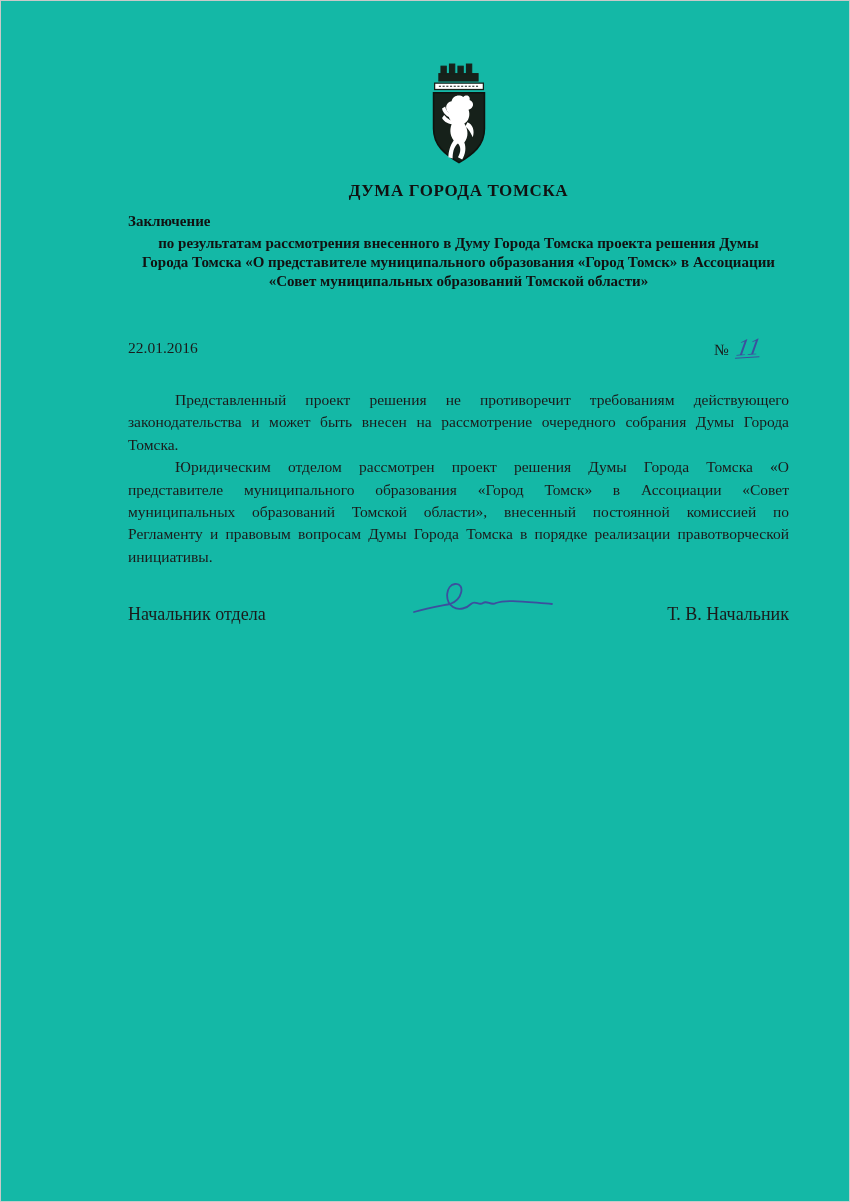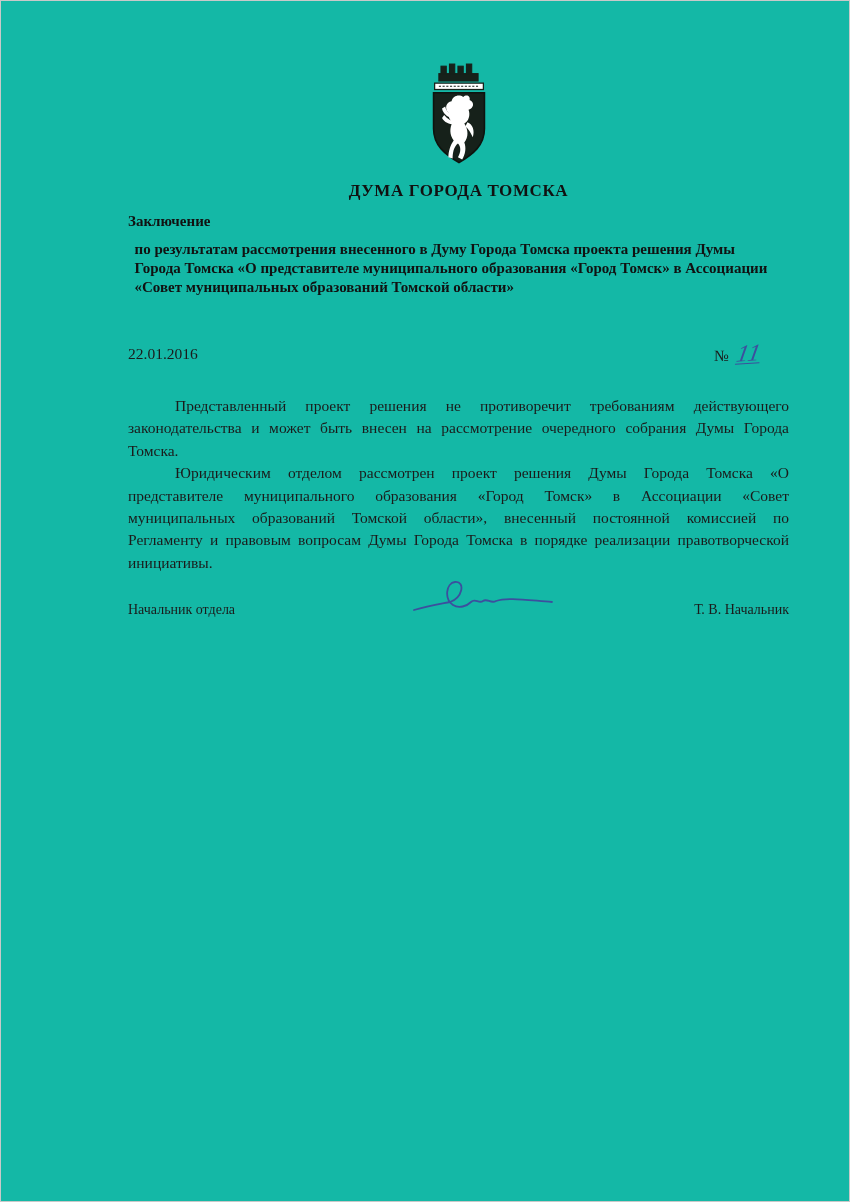--- a/index.html
+++ b/index.html
@@ -37,25 +37,25 @@
     margin-top: 16px;
     color: #111;
   }
   .doc-type {
     font-weight: bold;
     font-size: 15px;
     margin-top: 12px;
     color: #111;
   }
   .subject {
-    text-align: left;
+    text-align: center;
     font-weight: bold;
     font-size: 15px;
     line-height: 19px;
-    margin: 10px auto 0 auto;
+    margin: 4px auto 0 auto;
     max-width: 648px;
     color: #111;
   }
   .meta-row {
     display: flex;
     justify-content: space-between;
     align-items: center;
     margin-top: 46px;
     font-size: 15.5px;
   }
@@ -77,22 +77,22 @@
     line-height: 22.4px;
     text-align: justify;
     text-indent: 47px;
     word-spacing: 2px;
   }
   .sig-row {
     position: relative;
     display: flex;
     justify-content: space-between;
     align-items: baseline;
-    margin-top: 28px;
-    font-size: 14px;
+    margin-top: 36px;
+    font-size: 18px;
     gap: 32px;
   }
   .signature-scribble {
     position: absolute;
     left: 280px;
     top: -26px;
     width: 150px;
     height: 44px;
     pointer-events: none;
   }

